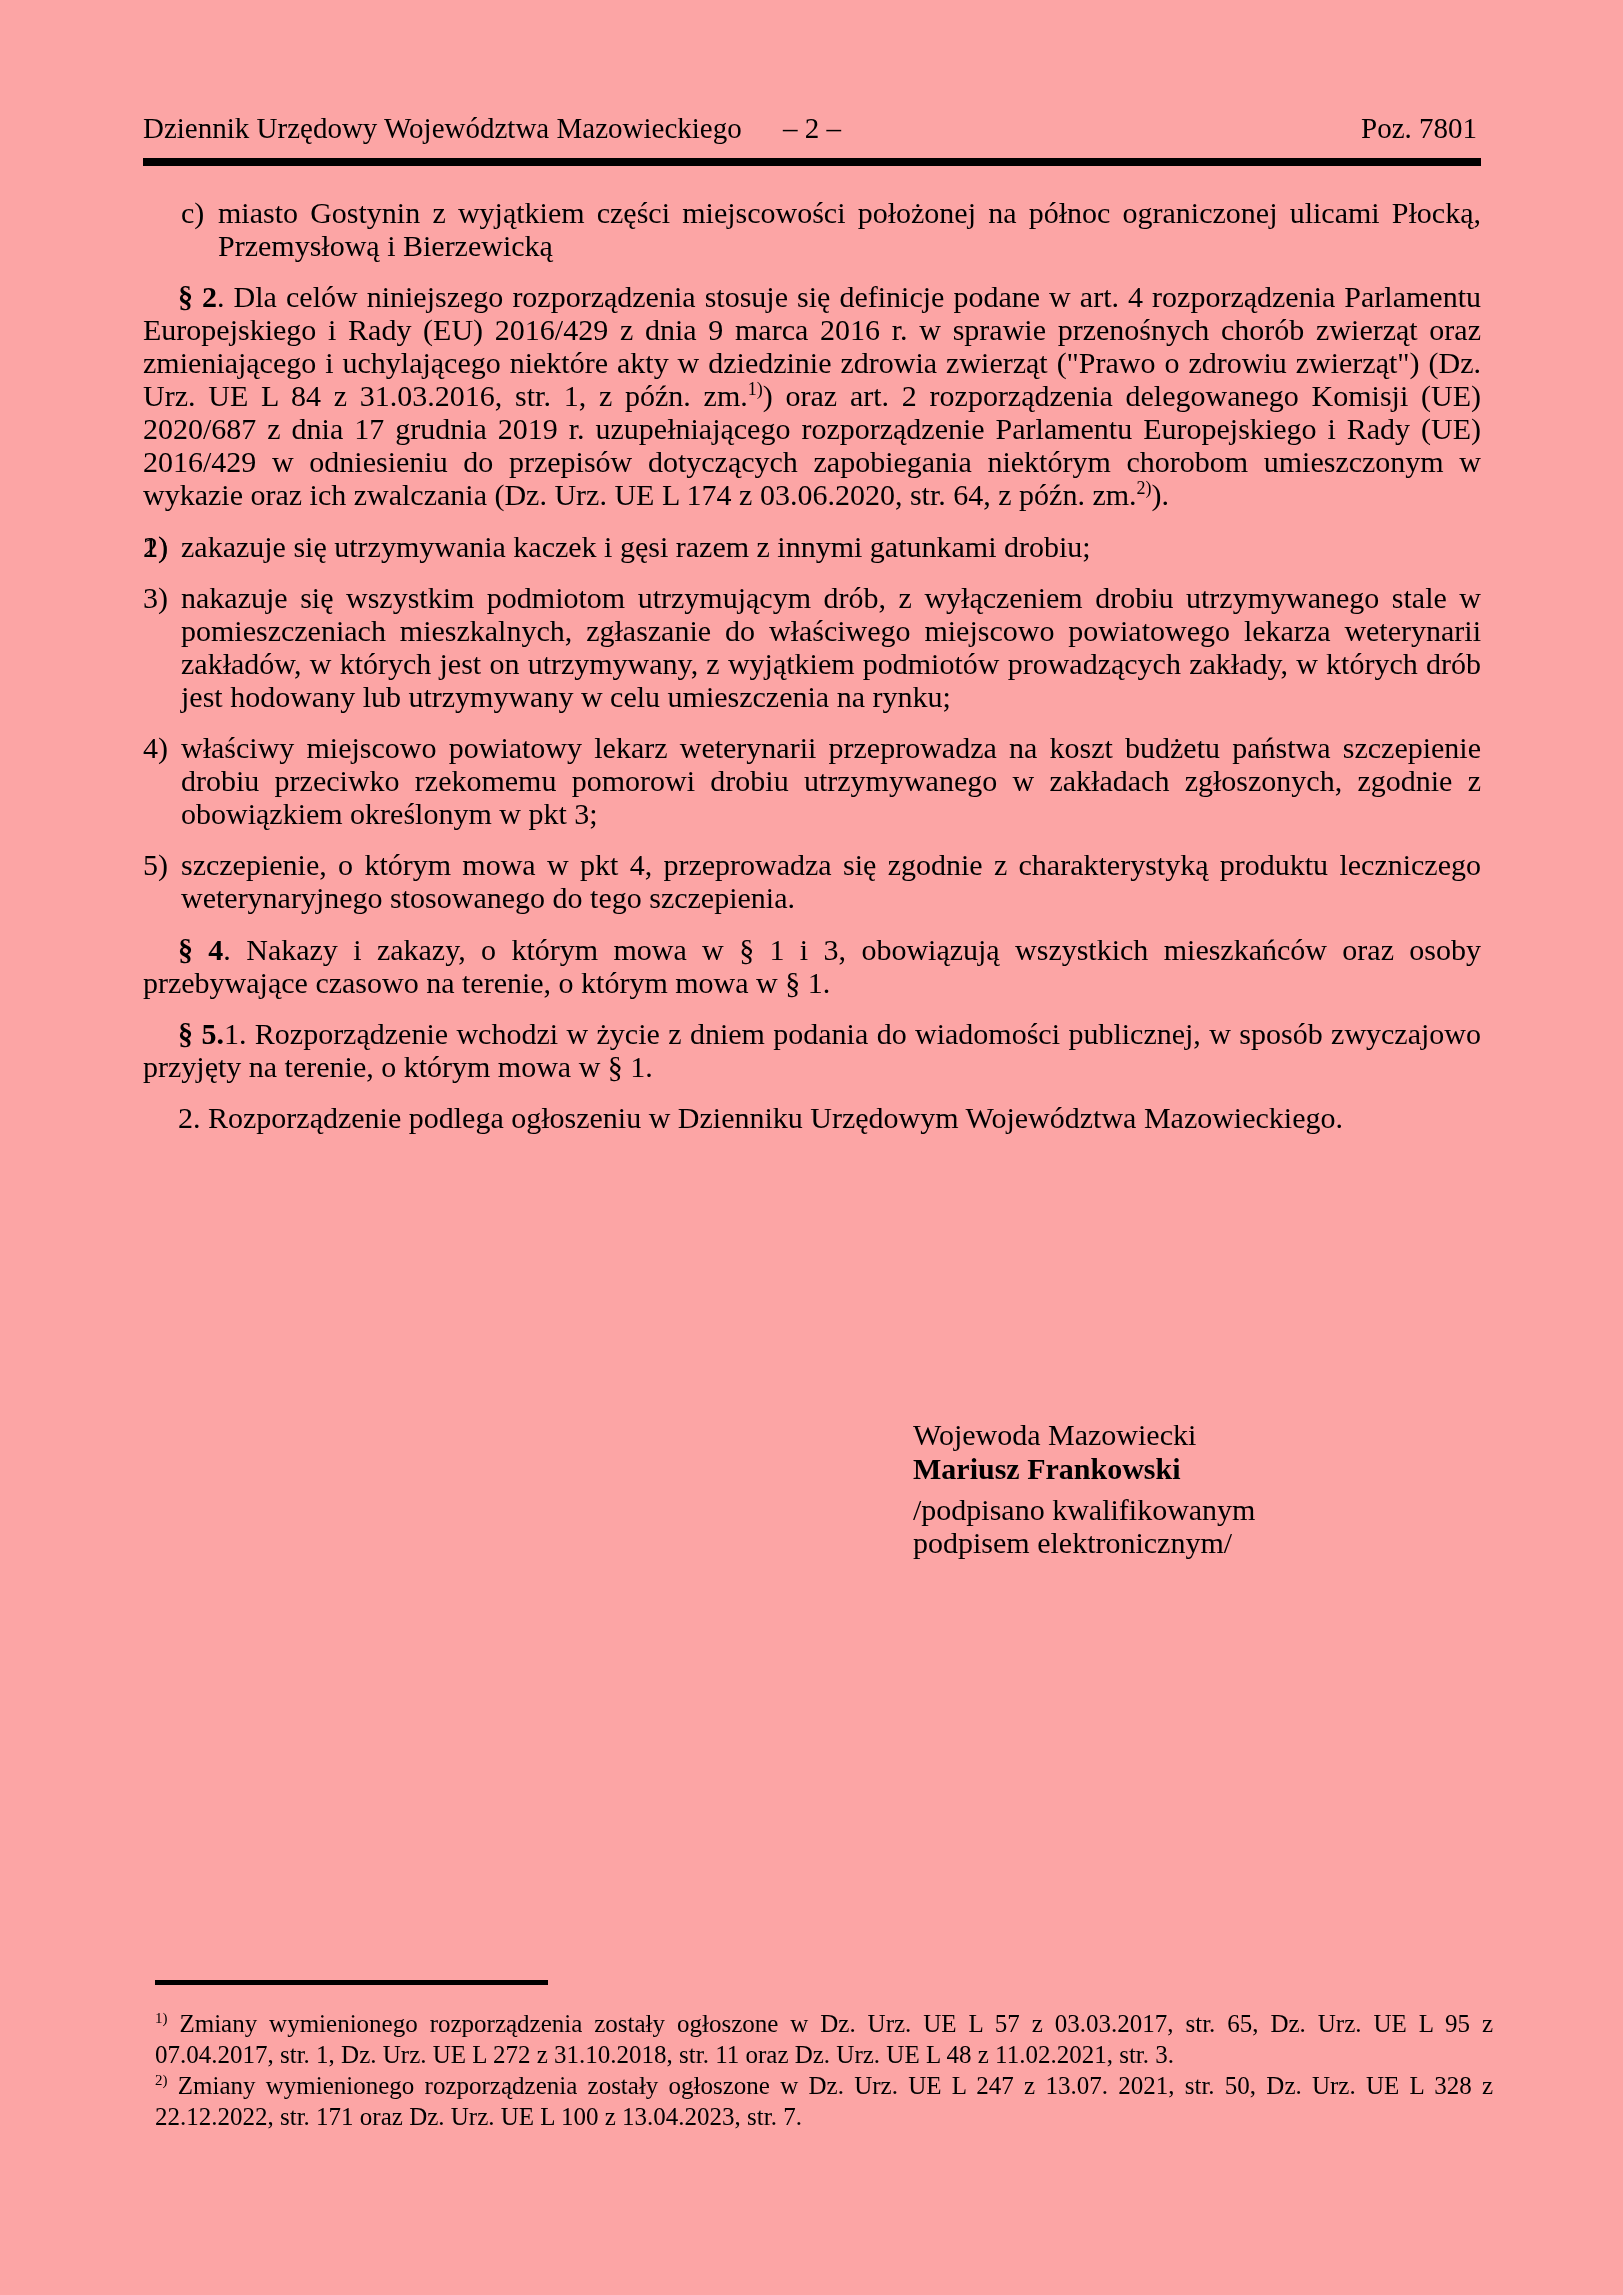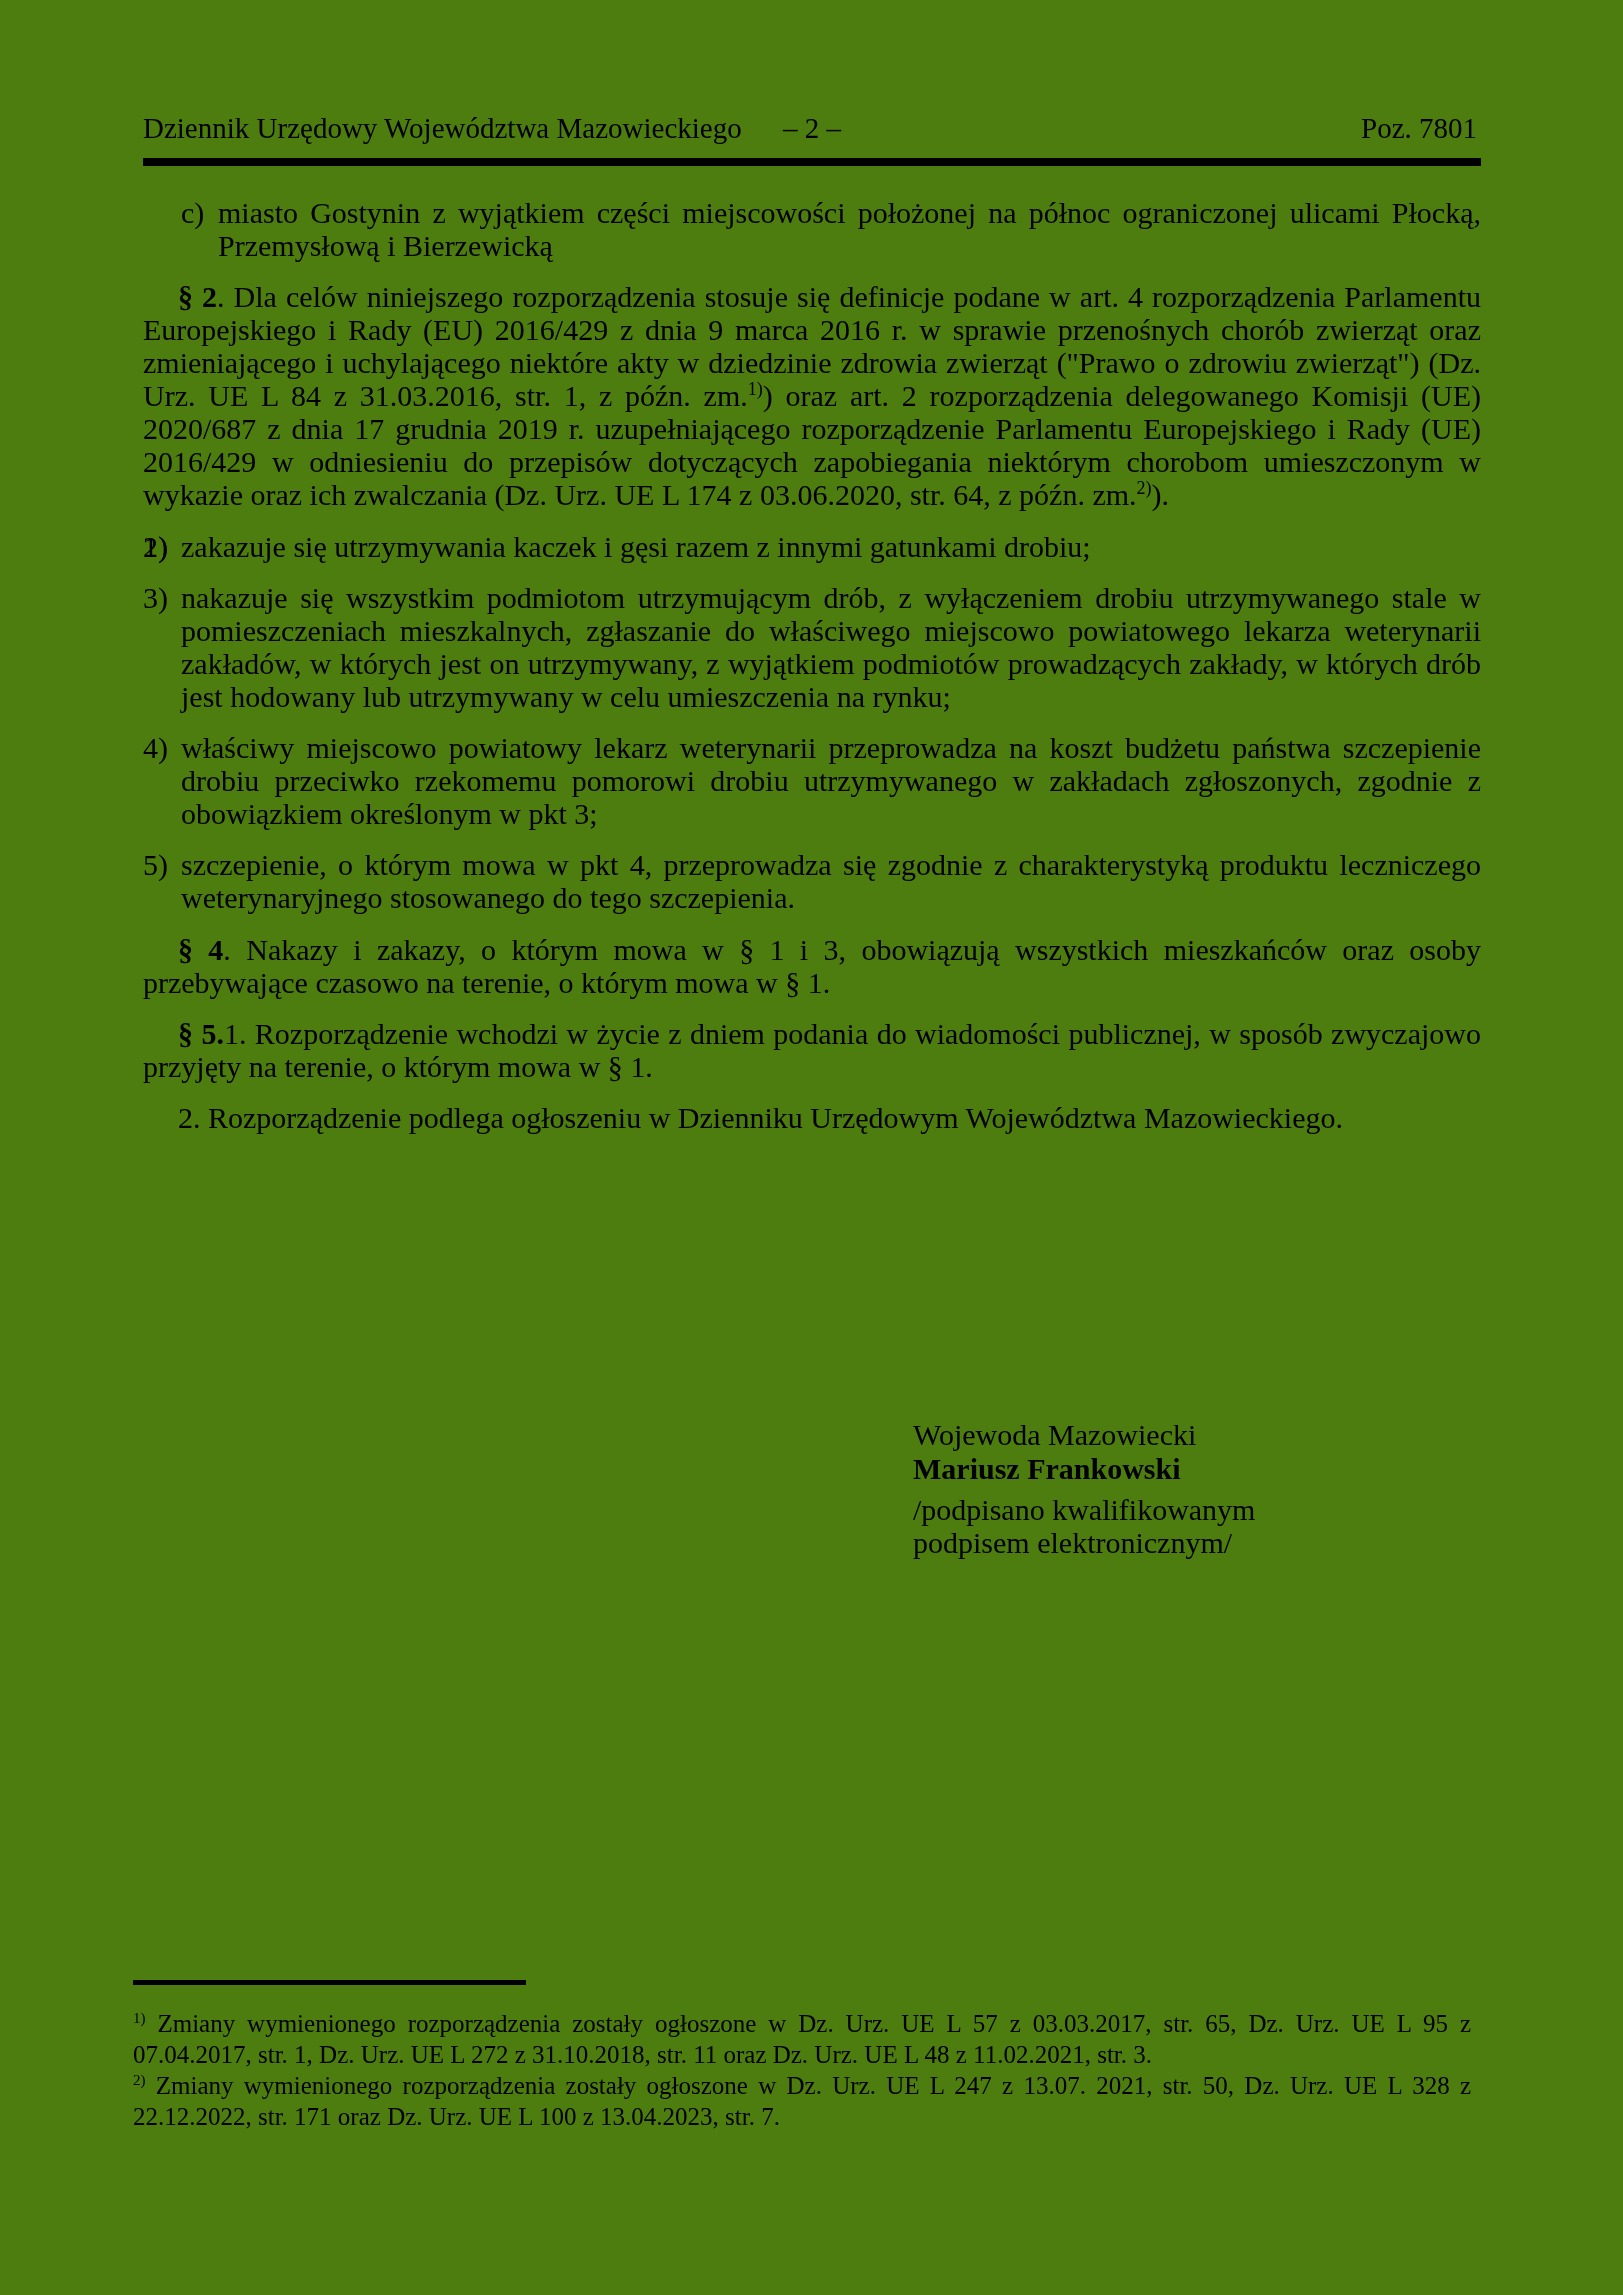--- a/index.html
+++ b/index.html
@@ -1,21 +1,21 @@
 <!DOCTYPE html>
 <html style="font-size:10.5px"><head>
 <meta charset="utf-8">
 <style>
   html,body { margin:0; padding:0; background:#777; }
   .page {
     position: relative;
     width: 1623px;
     height: 2295px;
     margin: 0 auto;
-    background: #4d7c0f;
+    background: #fca5a5;
     font-family: "Liberation Serif", "DejaVu Serif", serif;
     color: #000;
   }
   .header {
     position: absolute;
     top: 110px;
     left: 143px;
     width: 1338px;
     height: 37px;
     font-size: 29px;
@@ -66,21 +66,21 @@
     left: 913px;
     font-size: 30px;
     line-height: 34px;
   }
   .signature .sig-title { margin-bottom: 0; }
   .signature .sig-name  { font-weight: bold; margin-bottom: 7px; }
   .signature .sig-note  { font-size: 30px; line-height: 33px; }
   .footnotes {
     position: absolute;
     top: 1980px;
-    left: 133px;
+    left: 155px;
     width: 1338px;
     font-size: 25px;
     line-height: 31px;
   }
   .fn-rule { width: 393px; height: 4.6px; background: #000; margin-bottom: 23.6px; }
   .footnote { text-align: justify; }
 </style>
 </head>
 <body>
 

